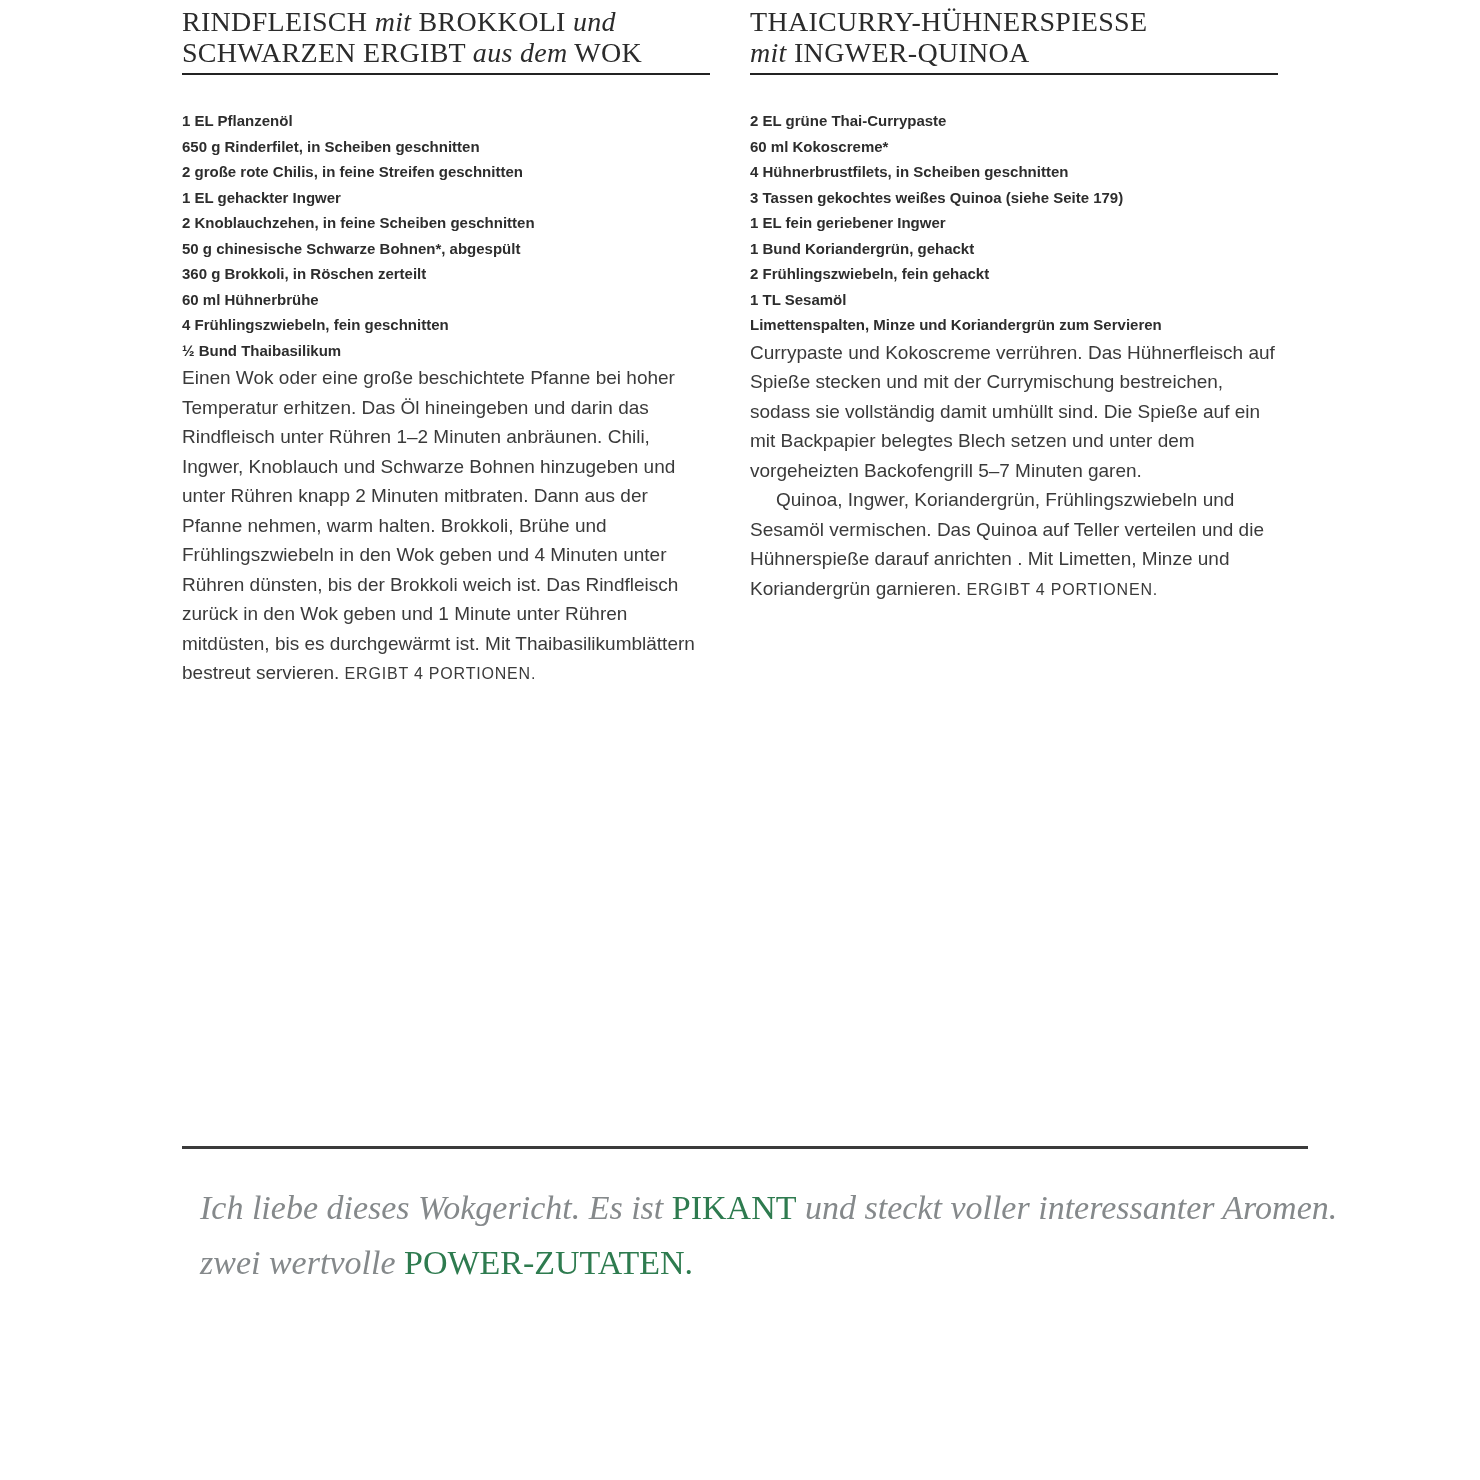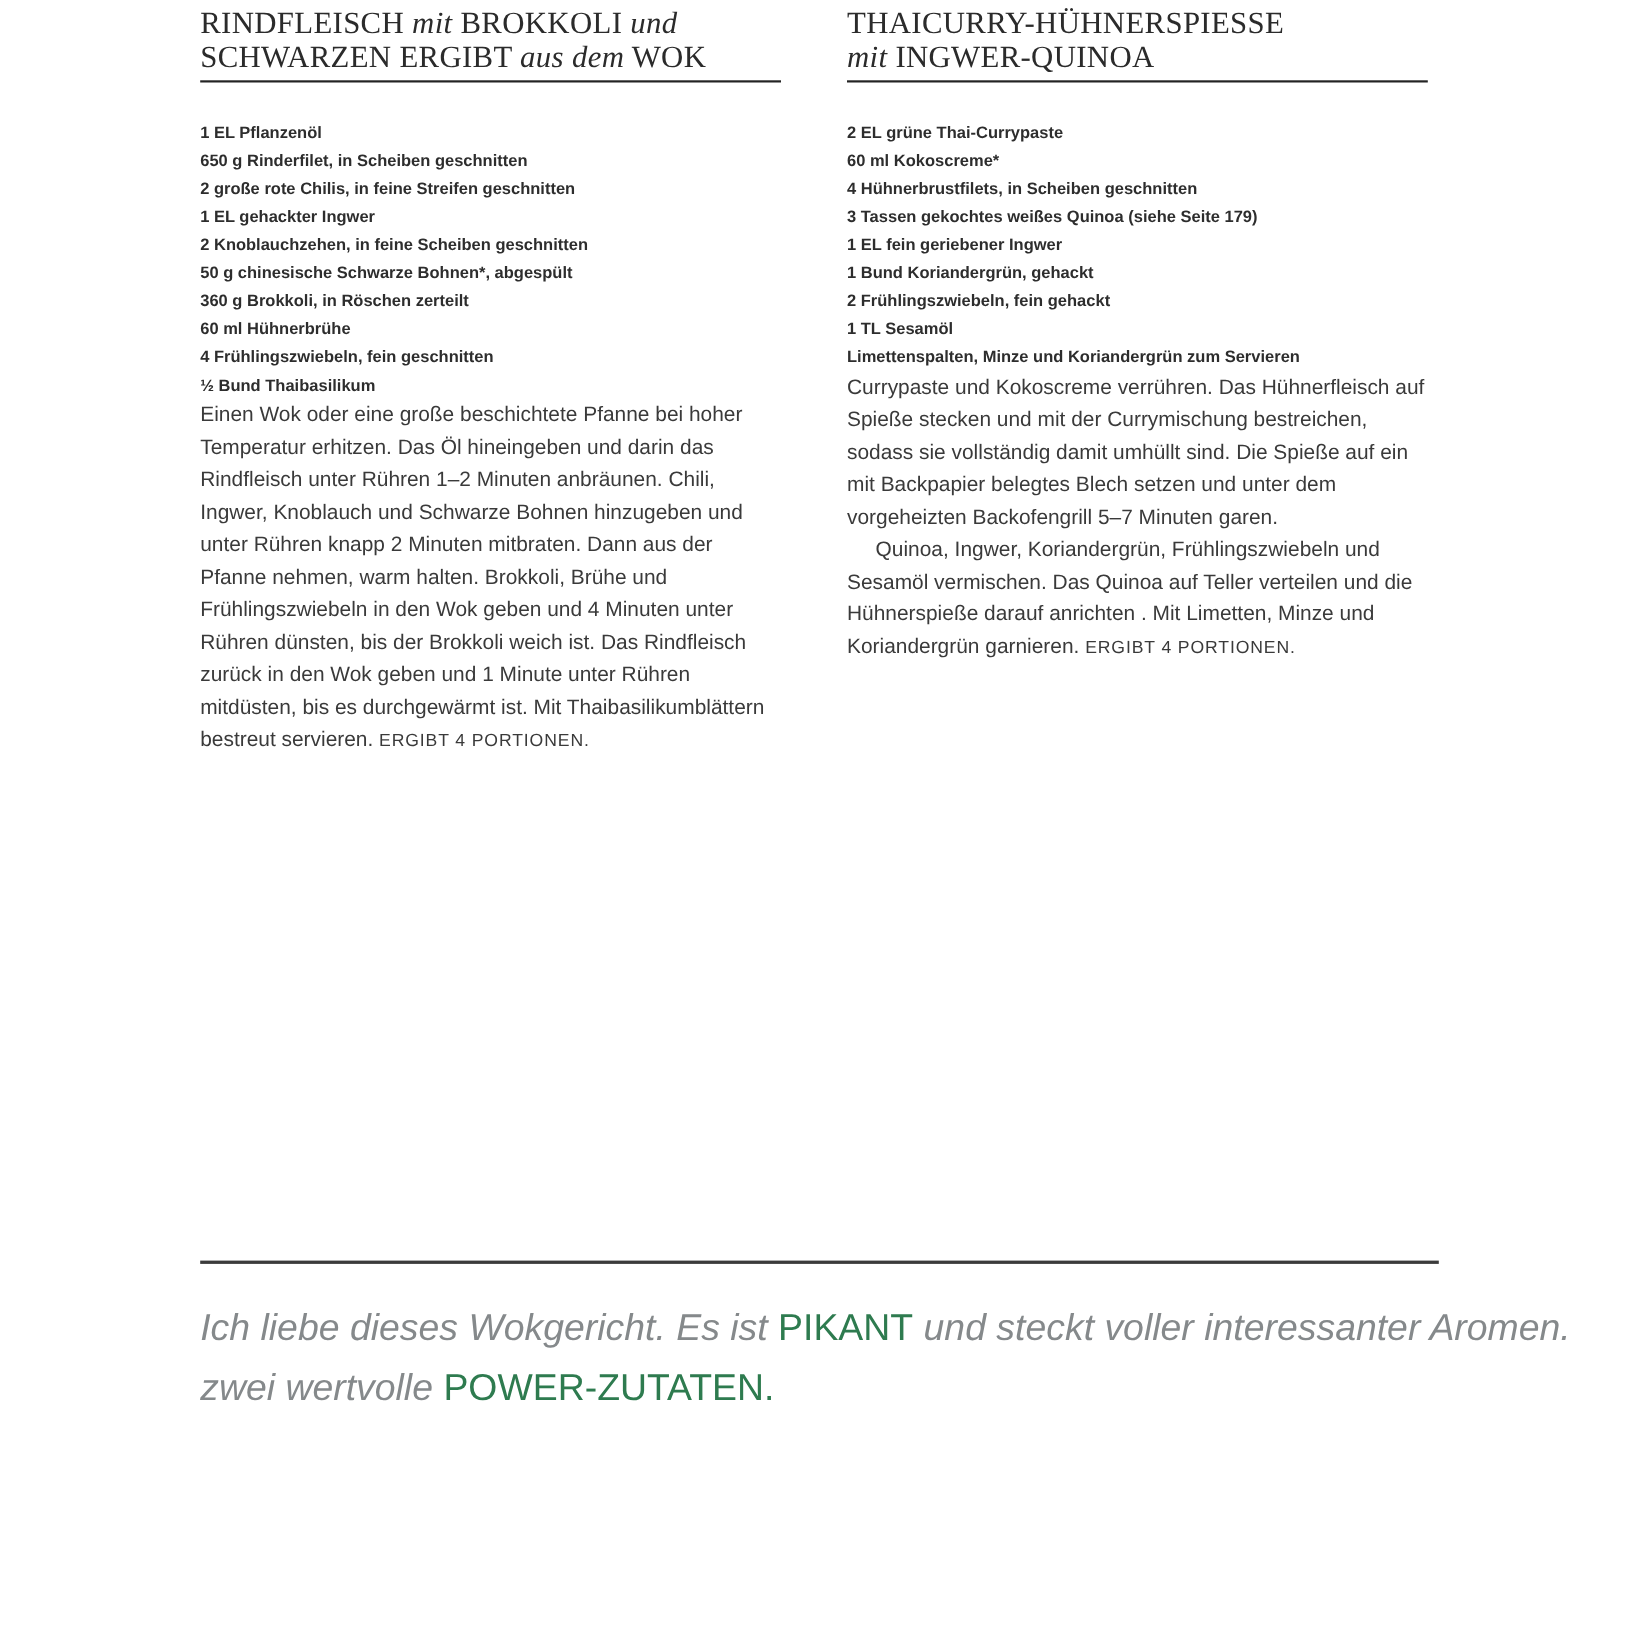--- a/index.html
+++ b/index.html
@@ -11,21 +11,21 @@
   html,body{margin:0;padding:0;background:#ffffff;}
   .page{
     position:relative;
     width:1480px;height:1312px;
     background:#ffffff;
     overflow:hidden;
     font-family:"Liberation Sans",sans-serif;
   }
   .col{position:absolute;top:6px;width:528px;}
   .col-left{left:182px;}
-  .col-right{left:770px;}
+  .col-right{left:750px;}
 
   .title{
     margin:0;
     font-family:"Liberation Serif",serif;
     font-weight:normal;
     font-size:28px;
     line-height:31px;
     letter-spacing:0.3px;
     color:#2b2b2b;
   }
@@ -64,24 +64,24 @@
 
   .divider{
     position:absolute;
     left:182px;top:1146px;
     width:1126px;height:3px;
     background:#3b3b3b;
   }
 
   .quote{
     position:absolute;
-    left:182px;top:1180px;
+    left:200px;top:1180px;
     width:1200px;
     margin:0;
-    font-family:Liberation Sans, sans-serif;
+    font-family:Liberation Serif, serif;
     font-style:italic;
     font-size:34px;
     line-height:55px;
     color:var(--quote);
   }
   .quote .segline{white-space:nowrap;}
   .quote .green{
     font-style:normal;
     color:var(--green);
   }

